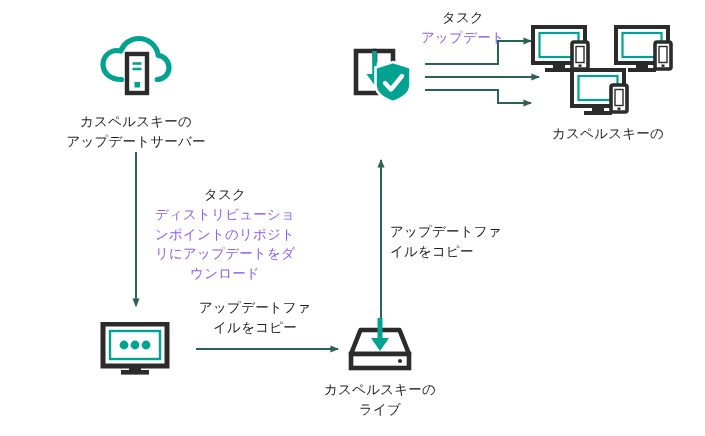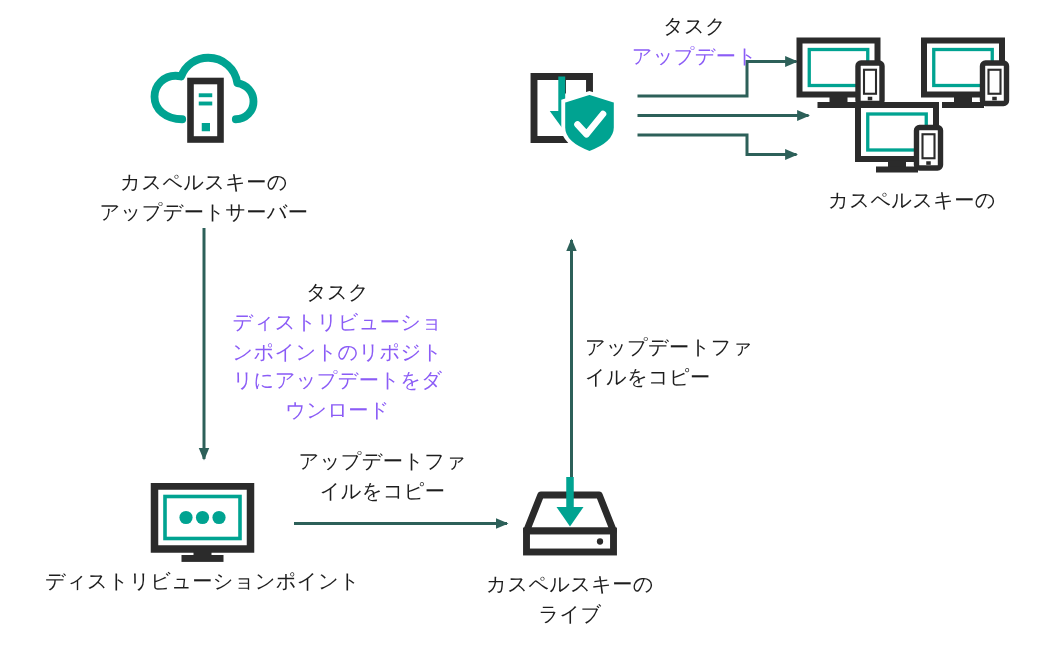--- a/index.html
+++ b/index.html
@@ -154,21 +154,20 @@
     <svg class="icon-svg" width="70" height="54" viewBox="0 0 70 54" xmlns="http://www.w3.org/2000/svg">
       <rect x="3" y="2" width="64" height="42" fill="#ffffff" stroke="#2b2b2b" stroke-width="5"></rect>
       <rect x="10" y="9" width="50" height="28" fill="none" stroke="#00a391" stroke-width="2.4"></rect>
       <circle cx="24" cy="23" r="4.4" fill="#00a391"></circle>
       <circle cx="35" cy="23" r="4.4" fill="#00a391"></circle>
       <circle cx="46" cy="23" r="4.4" fill="#00a391"></circle>
       <rect x="29" y="44" width="12" height="5" fill="#2b2b2b"></rect>
       <rect x="21" y="48" width="28" height="4.6" fill="#2b2b2b"></rect>
     </svg>
   </div>
-  <div class="label" style="left:6px; top:378px; width:258px;">ディストリビューションポイント</div>
 
   <div class="node" style="left:344px; top:318px;">
     <svg class="icon-svg" width="72" height="58" viewBox="0 0 72 58" xmlns="http://www.w3.org/2000/svg">
 
       <path d="M16.5,12 L55.5,12 L65,36 L7,36 Z" fill="#ffffff" stroke="#2b2b2b" stroke-width="4.6" stroke-linejoin="round"></path>
       <rect x="7" y="36" width="58" height="14" fill="#ffffff" stroke="#2b2b2b" stroke-width="4.6"></rect>
       <circle cx="56" cy="43" r="2.1" fill="#2b2b2b"></circle>
 
       <line x1="36" y1="0" x2="36" y2="24" stroke="#00a391" stroke-width="5"></line>
       <path d="M27,20 L36,33 L45,20 Z" fill="#00a391"></path>

